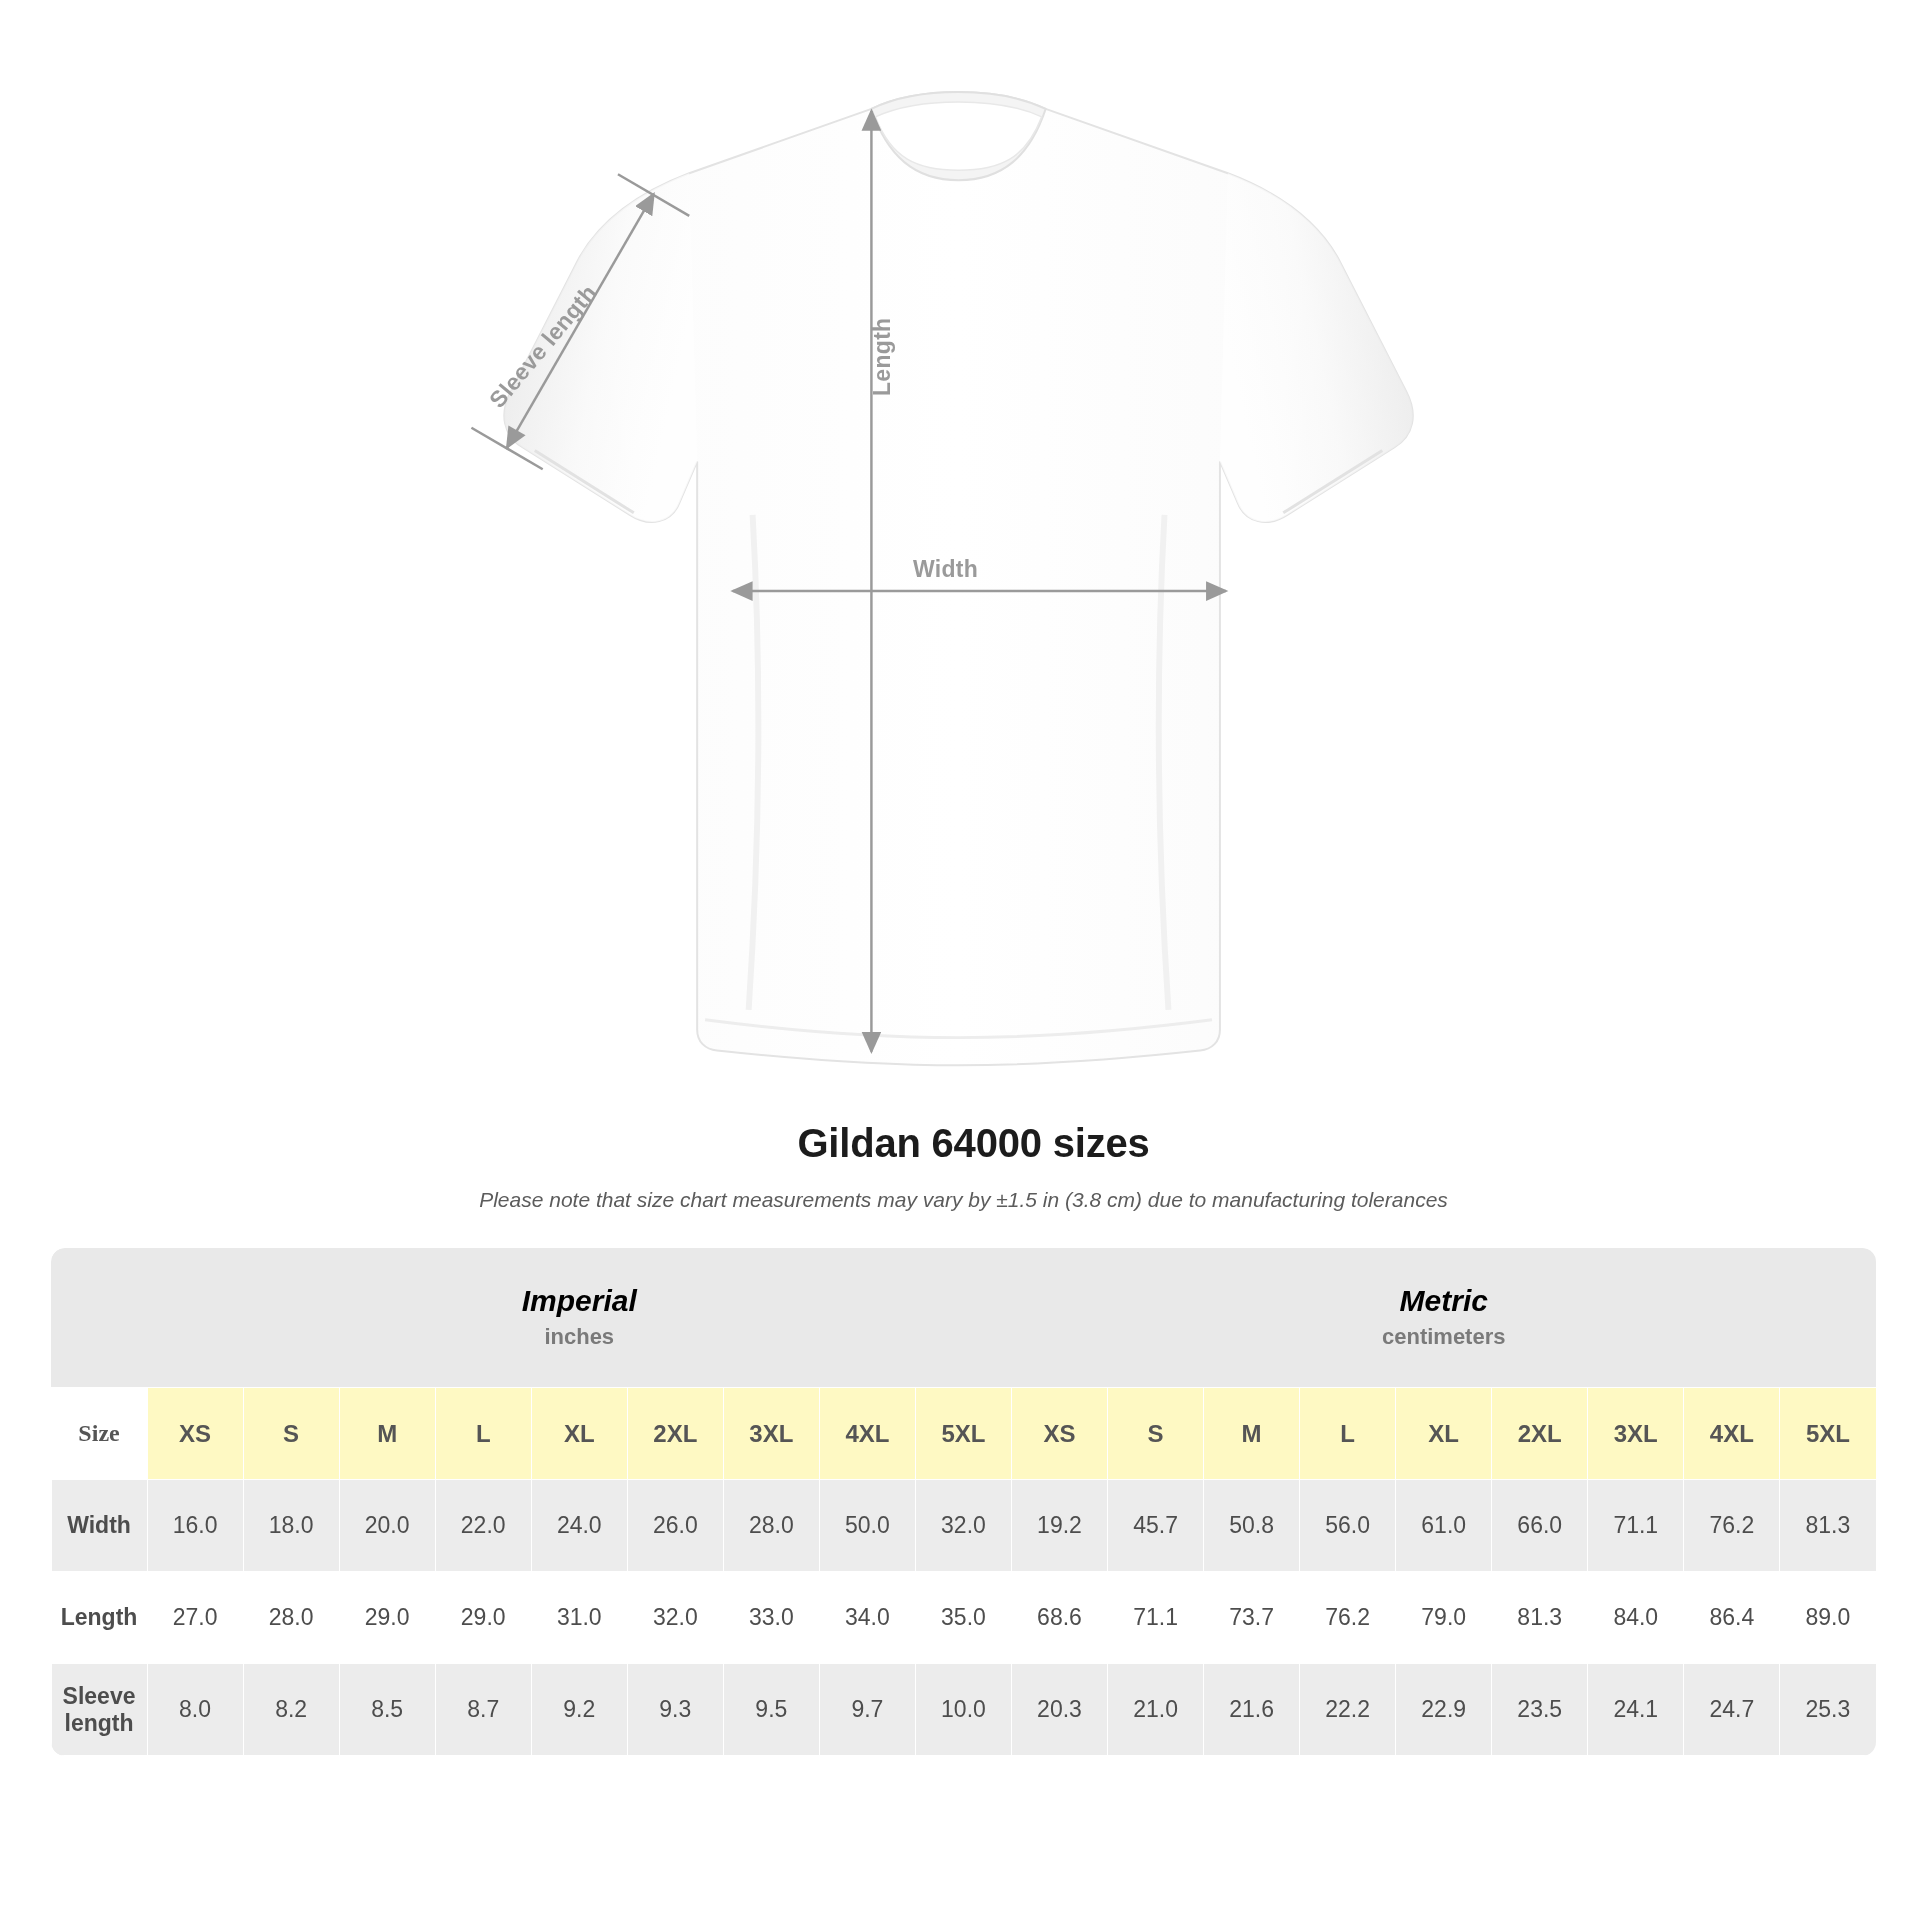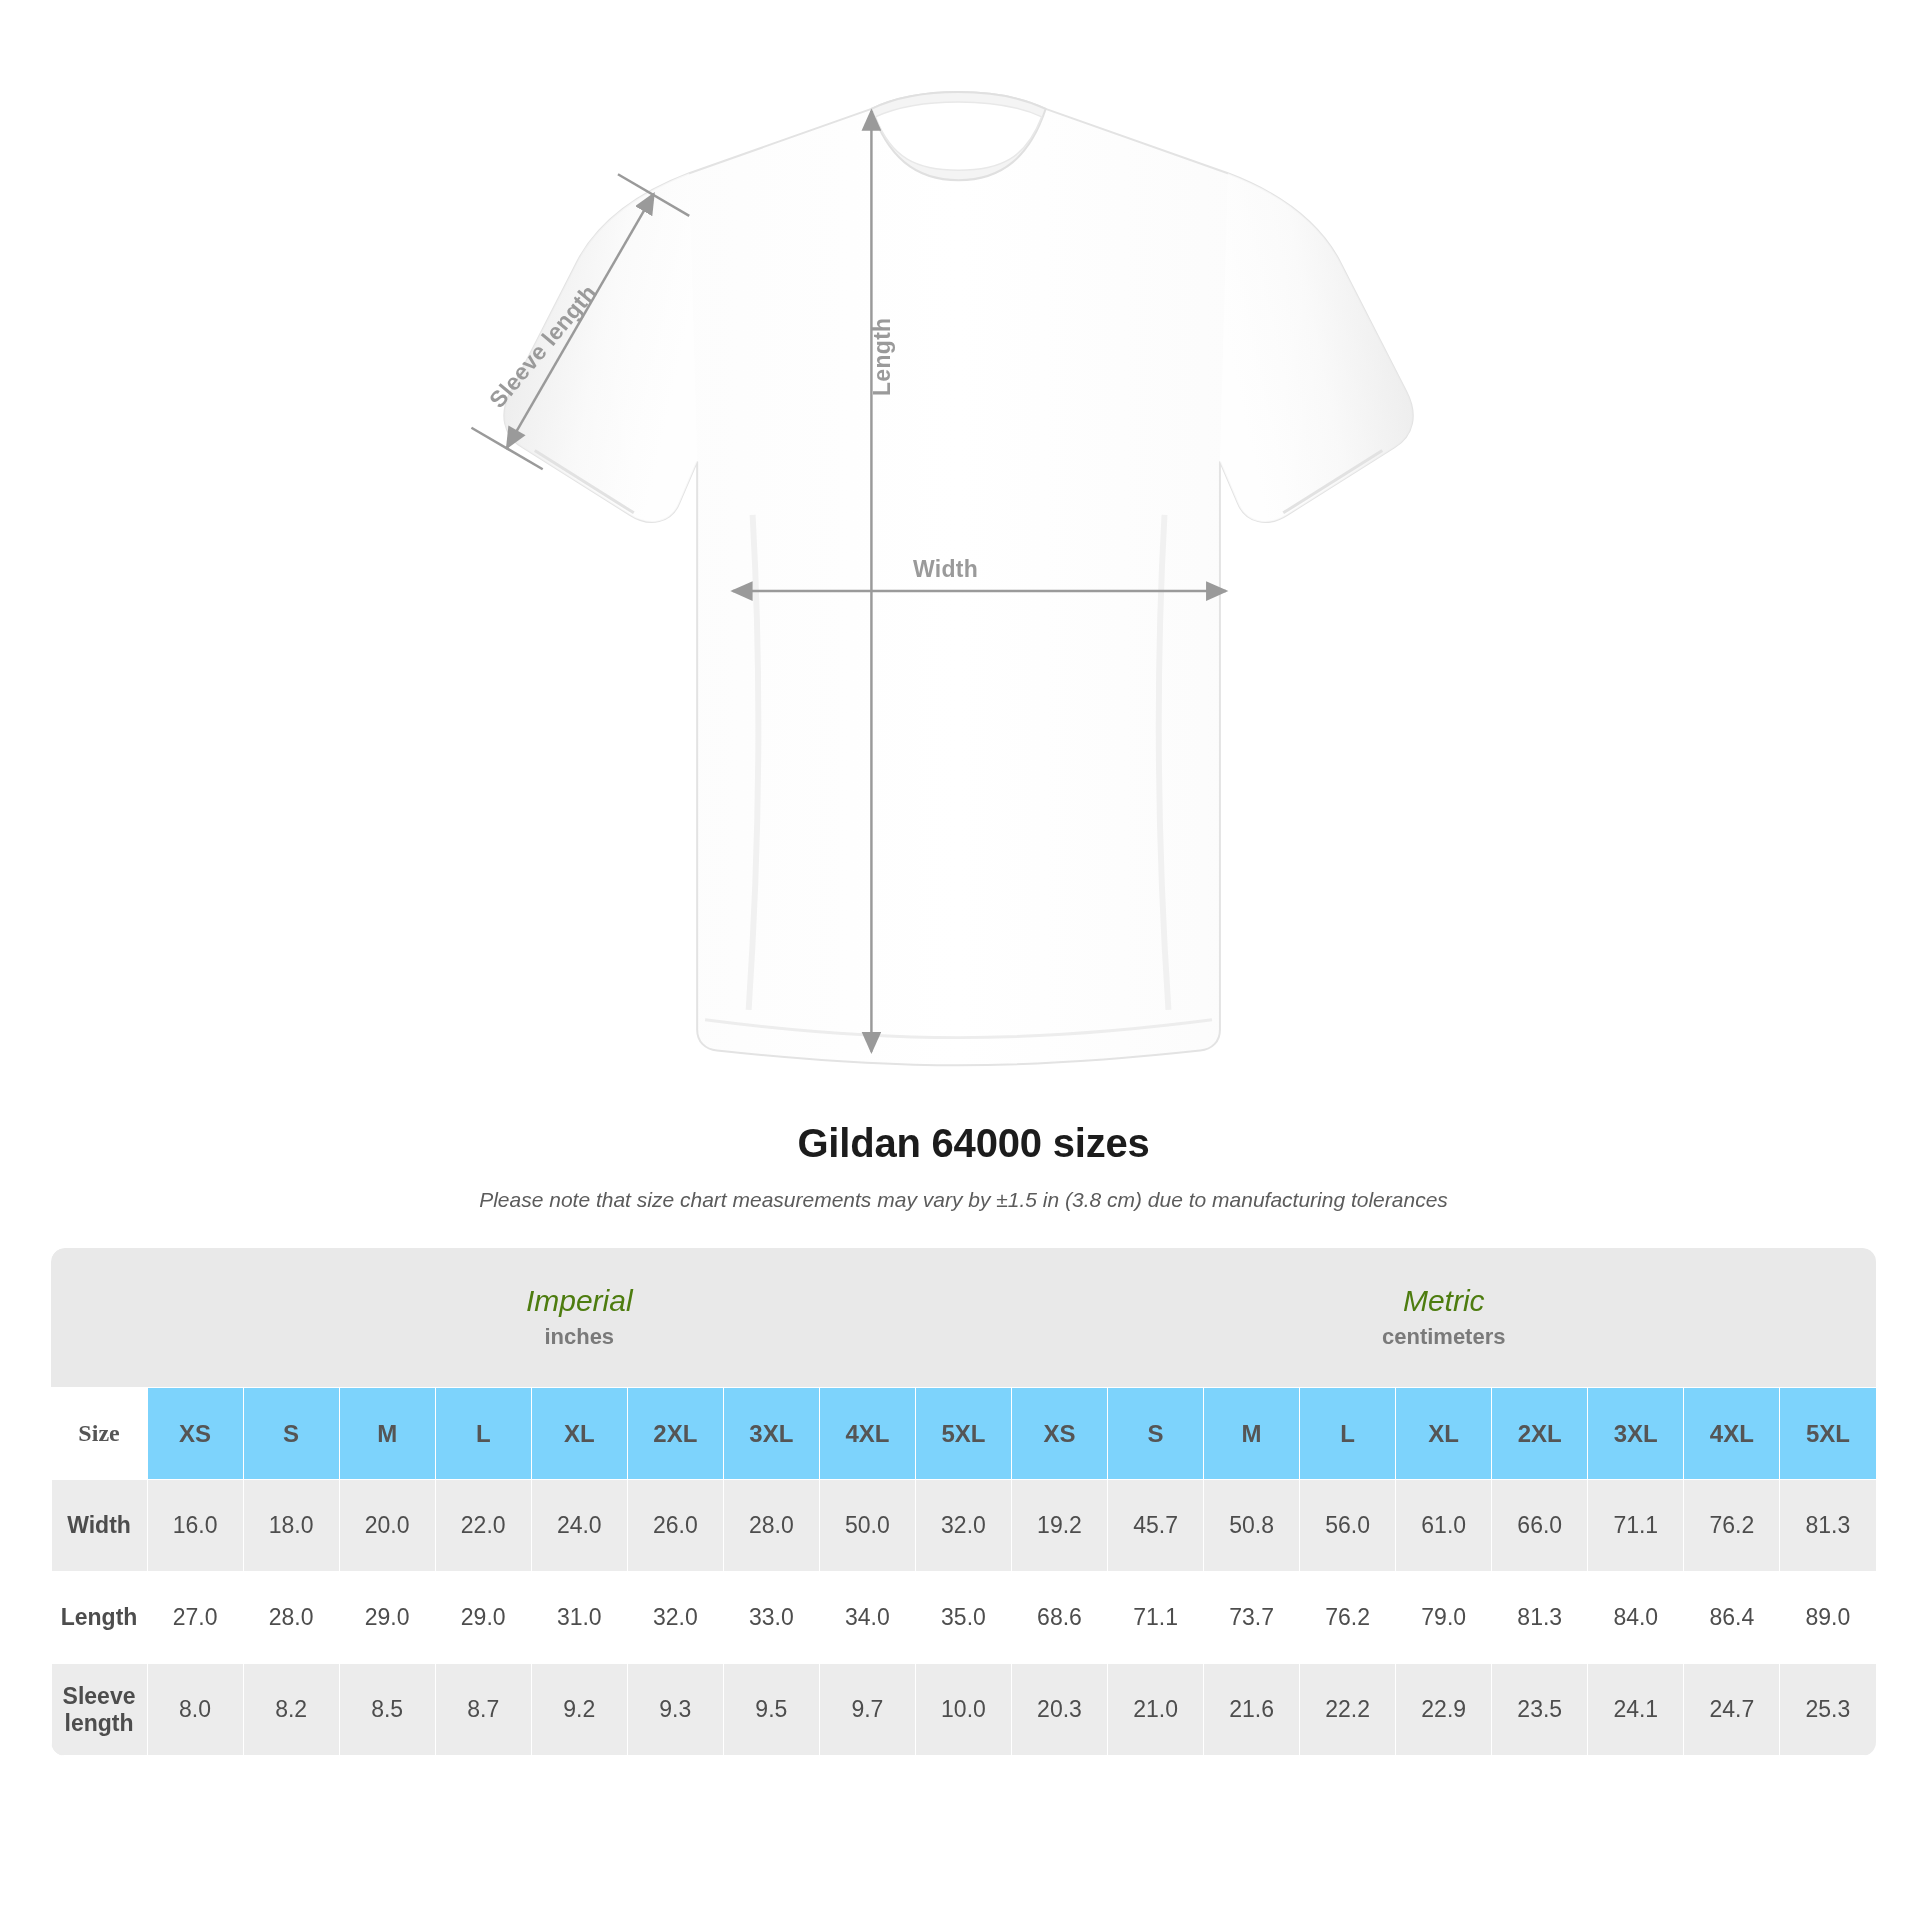--- a/index.html
+++ b/index.html
@@ -100,31 +100,31 @@
   }
   
   tr.system-row th {
     background: #e9e9e9;
     height: 139px;
     border: none;
   }
   .sys-name {
     font-size: 30px;
     font-style: italic;
-    font-weight: normal;
-    color: #4d7c0f;
+    font-weight: bold;
+    color: #000000;
     line-height: 1.25;
   }
   .sys-unit {
     font-size: 22px;
     color: #7a7a7a;
     line-height: 1.5;
   }
   tr.size-row th {
-    background: #7dd3fc;
+    background: #fef9c3;
     height: 91px;
     font-size: 24px;
     color: #555555;
     font-weight: bold;
   }
   tr.size-row th.rowhead {
     background: #ffffff;
     font-family: Liberation Serif, serif;
   }
   tr.data-row td {

